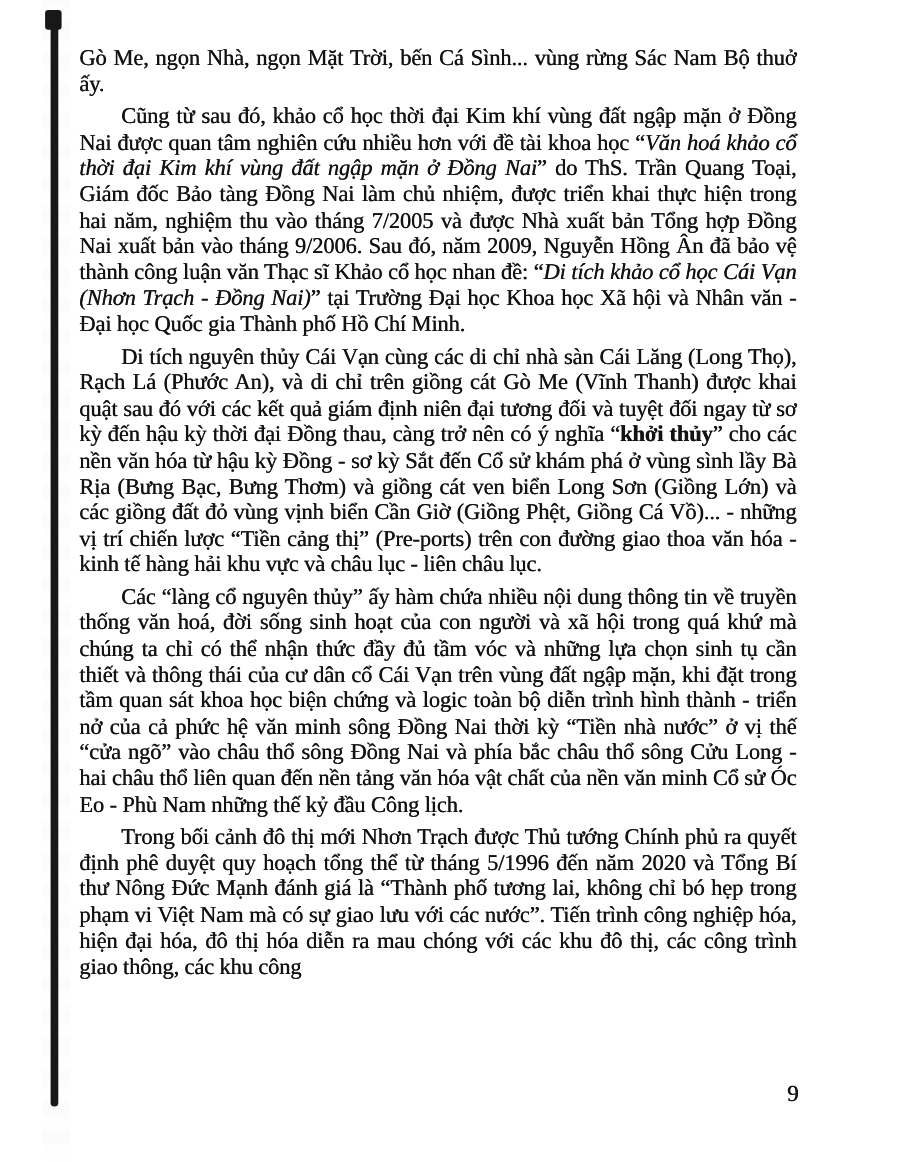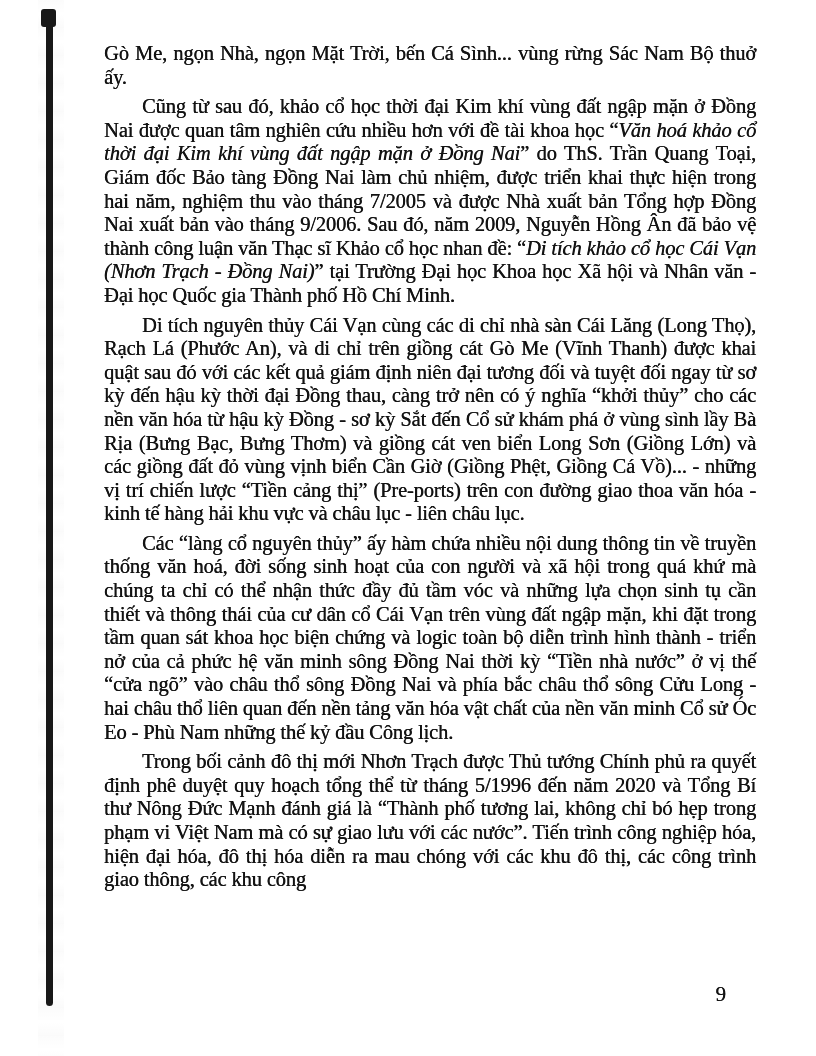--- a/index.html
+++ b/index.html
@@ -45,38 +45,38 @@
     position: absolute;
     left: -5px;
     top: -2px;
     width: 15px;
     height: 18px;
     border-radius: 3px;
     background: #181818;
   }
   .text-block {
     position: absolute;
-    left: 104px;
+    left: 72px;
     top: 42px;
     width: 652px;
     font-size: 20.5px;
     line-height: 23.6px;
     letter-spacing: -0.15px;
     text-align: justify;
     color: #131313;
     text-shadow: 0.35px 0 0 currentColor; 
   }
   .text-block p {
     margin: 0 0 6px 0;
   }
   .text-block p.indent {
     text-indent: 38px;
   }
   .text-block .i { font-style: italic; margin-top: 10px; }
-  .text-block .b { font-weight: normal; }
+  .text-block .b { font-weight: bold; }
   .page-number {
     position: absolute;
     left: 87px;
     top: 982px;
     width: 652px;
     padding-right: 13px;
     box-sizing: border-box;
     text-align: right;
     font-size: 21px;
     color: #131313;

